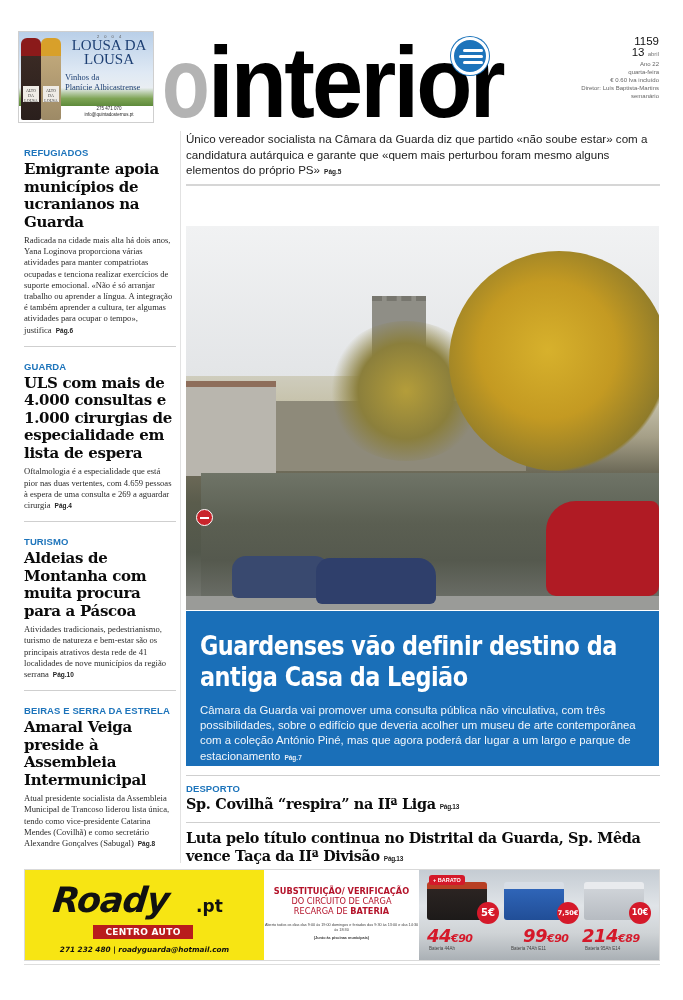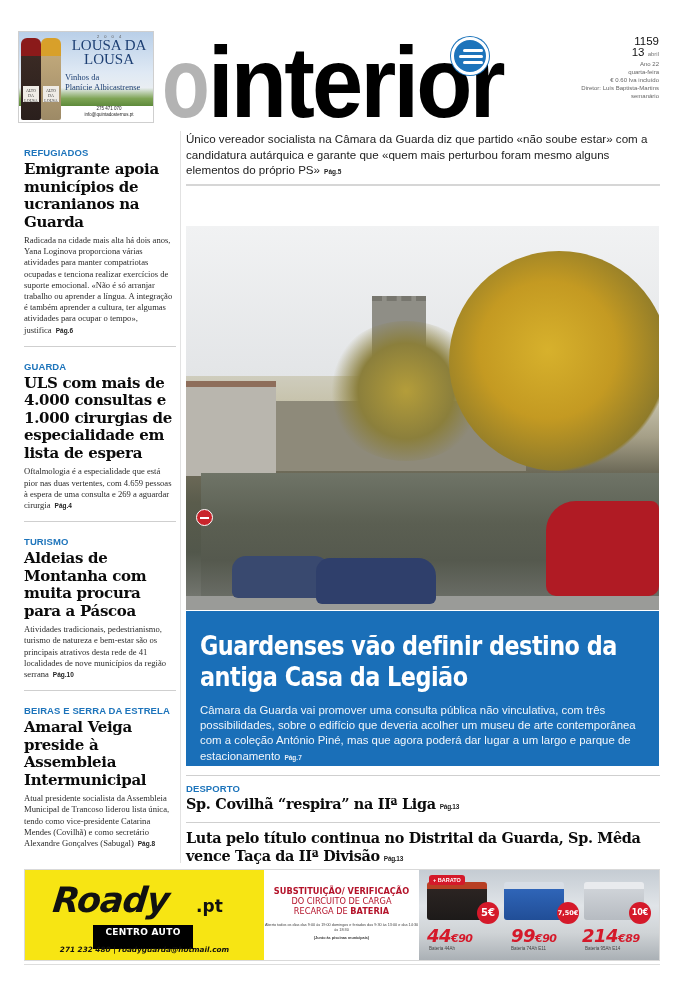--- a/index.html
+++ b/index.html
@@ -76,21 +76,21 @@
   .sport { position: absolute; left: 186px; top: 775px; width: 474px; border-top: 1px solid #cfcfcf; padding-top: 7px; }
   .sport .kicker { font-size: 9.5px; }
   .sport h3 { font-family: "DejaVu Serif", serif; font-weight: 700; font-size: 14.4px; line-height: 18px; letter-spacing: -0.3px; color: #0b0b0b; }
   .sport .item2 { border-top: 1px solid #cfcfcf; margin-top: 6px; padding-top: 6px; }
 
   
   .roady-ad { position: absolute; left: 24px; top: 869px; width: 636px; height: 92px; border: 1px solid #d9d9d9; background: #fff; overflow: hidden; }
   .ry-left { position: absolute; left: 0; top: 0; width: 239px; height: 100%; background: #f7e513; }
   .ry-logo { position: absolute; left: 28px; top: 10px; font-family: "DejaVu Sans", sans-serif; font-weight: 700; font-style: italic; font-size: 35px; letter-spacing: -1px; color: #111; line-height: 40px; transform: skewX(-6deg); }
   .ry-pt { position: absolute; left: 171px; top: 26px; font-family: "DejaVu Sans", sans-serif; font-weight: 700; font-size: 17px; color: #111; }
-  .ry-badge { position: absolute; left: 68px; top: 55px; width: 100px; height: 24px; background: #000000; color: #fff; font-family: "DejaVu Sans", sans-serif; font-weight: 700; font-size: 9px; text-align: center; line-height: 14px; letter-spacing: 0.3px; }
+  .ry-badge { position: absolute; left: 68px; top: 55px; width: 100px; height: 14px; background: #b91c1c; color: #fff; font-family: "DejaVu Sans", sans-serif; font-weight: 700; font-size: 9px; text-align: center; line-height: 14px; letter-spacing: 0.3px; }
   .ry-contact { position: absolute; left: 0; right: 0; top: 75px; text-align: center; font-family: "DejaVu Sans", sans-serif; font-weight: 700; font-style: italic; font-size: 7.3px; color: #111; }
   .ry-mid { position: absolute; left: 239px; top: 0; width: 155px; height: 100%; text-align: center; }
   .ry-mid .l1 { font-family: "DejaVu Sans", sans-serif; font-weight: 700; font-size: 8.2px; color: #b4132a; margin-top: 16px; line-height: 10px; }
   .ry-mid .l2, .ry-mid .l3 { font-family: "DejaVu Sans", sans-serif; font-size: 8.2px; color: #b4132a; line-height: 10px; }
   .ry-mid .l3 b { font-weight: 700; }
   .ry-mid .hours { font-size: 3.8px; color: #444; line-height: 5px; margin-top: 7px; }
   .ry-mid .loc { font-size: 3.8px; font-weight: 700; color: #333; margin-top: 3px; }
   .ry-right { position: absolute; left: 394px; top: 0; right: 0; height: 100%; background: linear-gradient(180deg,#c5ccd3 0%,#e0e4e8 40%,#cfd3d6 70%,#aab0b5 100%); }
   .promo-tag { position: absolute; left: 10px; top: 5px; background: #d5192a; color: #fff; font-size: 5.5px; font-weight: 700; padding: 2px 4px; border-radius: 3px; }
   .battery { position: absolute; width: 60px; height: 38px; top: 12px; border-radius: 3px; }
@@ -225,21 +225,21 @@
     <div class="battery b1"></div>
     <div class="battery b2"></div>
     <div class="battery b3"></div>
     <div class="promo-tag">+ BARATO</div>
 
     <div class="disc" style="left:58px">5€</div>
     <div class="disc" style="left:138px;font-size:6.5px">7,50€</div>
     <div class="disc" style="left:210px;font-size:8px">10€</div>
 
     <div class="price" style="left:8px"><span>44</span><small>€90</small></div>
-    <div class="price" style="left:92px"><span>99</span><small>€90</small></div>
+    <div class="price" style="left:104px"><span>99</span><small>€90</small></div>
     <div class="price" style="left:163px"><span>214</span><small>€89</small></div>
 
     <div class="bat-name" style="left:10px">Bateria 44Ah</div>
     <div class="bat-name" style="left:92px">Bateria 74Ah E11</div>
     <div class="bat-name" style="left:166px">Bateria 95Ah E14</div>
   </div>
 </div>
 <div class="bottom-rule"></div>
 
 </body></html>

